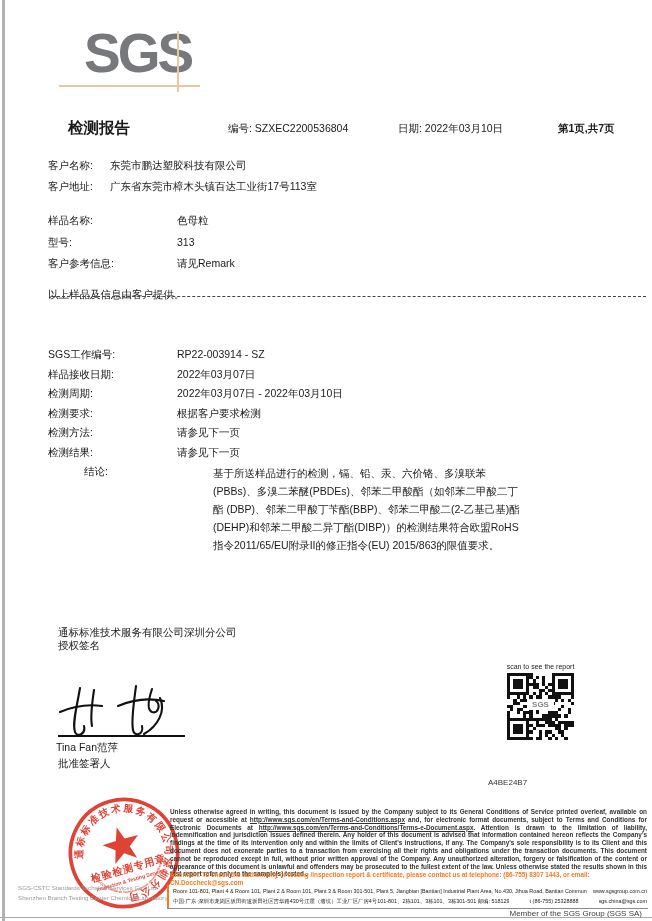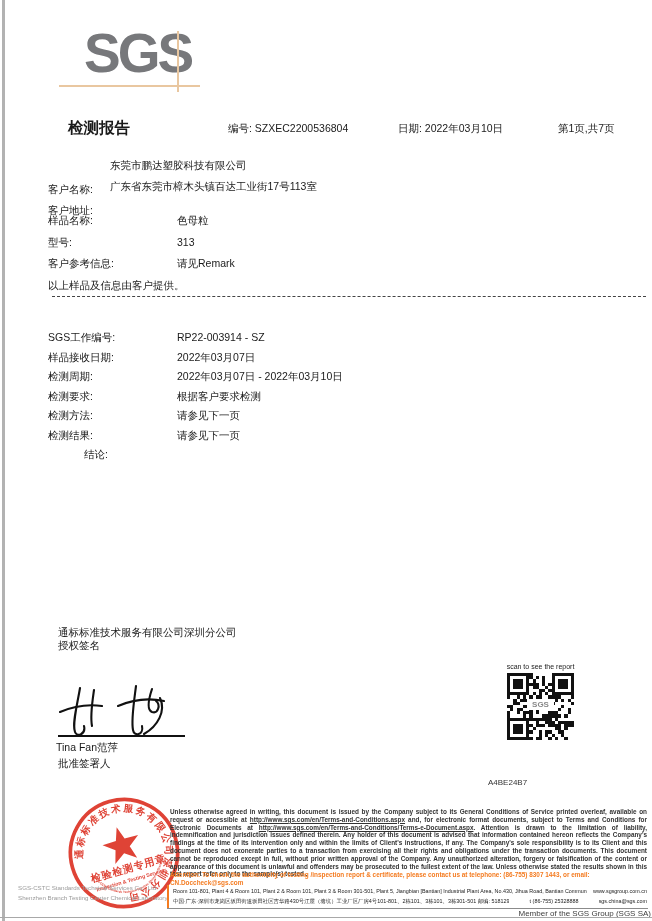--- a/index.html
+++ b/index.html
@@ -11,32 +11,32 @@
 
   
   .logo-text{position:absolute;left:84px;top:26px;font-size:55px;font-weight:bold;
              letter-spacing:-3px;color:#77787B;line-height:1;}
   .logo-hline{position:absolute;left:59px;top:85px;width:141px;height:2px;background:#e9c7a0;}
   .logo-vline{position:absolute;left:177px;top:31px;width:2px;height:61px;background:#e9c7a0;}
 
   
   .report-title{position:absolute;left:48px;top:118px;font-size:15.5px;font-weight:bold;margin-left:20px;}
   .hmeta{position:absolute;top:122px;font-size:10.5px;white-space:nowrap;}
-  .hm-no{left:228px;} .hm-date{left:398px;} .hm-page{left:558px;}
+  .hm-no{left:228px;} .hm-date{left:398px;} .hm-page{left:558px;font-weight:bold;}
 
   
   .block{position:absolute;left:48px;}
   .row{display:flex;align-items:flex-start;}
   .row .lab{flex:0 0 auto;white-space:nowrap;}
   .fs{font-size:10.5px;line-height:14px;}
-  .b-client{top:158px;width:560px;} .b-client .row{height:21px;} .b-client .lab{width:62px;margin-top:24px;}
+  .b-client{top:158px;width:560px;} .b-client .row{height:21px;} .b-client .lab{width:62px;}
   .b-sample{top:213px;width:560px;} .b-sample .row{height:21.5px;} .b-sample .lab{width:129px;}
-  .sample-note{margin-top:0;font-size:10.5px;}
+  .sample-note{margin-top:9px;font-size:10.5px;}
   .dash-sep{position:absolute;left:52px;top:296px;width:594px;border-top:1px dashed #444;}
-  .b-job{top:330px;width:596px;} .b-job .row{height:19.5px;} .b-job .lab{width:129px;}
+  .b-job{top:347px;width:596px;} .b-job .row{height:19.5px;} .b-job .lab{width:129px;}
   .b-job .row.tall{height:auto;margin-left:36px;}
   .concl{width:314px;line-height:18px;}
 
   
   .sig-company{position:absolute;left:58px;top:625px;font-size:10.5px;line-height:14px;}
   .sig-auth{position:absolute;left:58px;top:639px;font-size:10.5px;}
   .sig-draw{position:absolute;left:56px;top:680px;}
   .sig-line{position:absolute;left:58px;top:735px;width:127px;height:2px;background:#111;}
   .sig-name{position:absolute;left:56px;top:741px;font-size:10.5px;}
   .sig-role{position:absolute;left:58px;top:757px;font-size:10.5px;}
@@ -62,21 +62,21 @@
   .f-disc a{color:#333;text-decoration:underline;}
   .f-att{position:absolute;left:170px;top:871px;width:477px;font-size:6.4px;line-height:7.8px;
          color:#f47b20;font-weight:bold;}
   .f-att .em{color:#f47b20;text-decoration:none;}
   .f-company{position:absolute;left:18px;top:883px;font-size:6.2px;color:#9a9a9a;line-height:10px;}
   .f-orange-bar{position:absolute;left:167px;top:885px;width:2px;height:23px;background:#f47b20;}
   .f-addr{position:absolute;left:173px;top:886px;width:474px;font-size:5.4px;color:#222;line-height:10px;}
   .f-addr .l1,.f-addr .l2{display:flex;justify-content:space-between;white-space:nowrap;overflow:hidden;}
   .f-addr .grow{overflow:hidden;text-overflow:clip;margin-right:6px;}
   .f-rule{position:absolute;left:167px;top:908px;width:481px;height:1px;background:#8b8b8b;}
-  .f-member{position:absolute;right:1px;top:909px;font-size:8px;color:#3d3d3d;text-align:center;}
+  .f-member{position:absolute;right:10px;top:909px;font-size:8px;color:#3d3d3d;text-align:center;}
 </style>
 </head>
 <body>
 
 <div class="page">
   <div class="edge-bar"></div>
 
   <div class="logo-text">SGS</div>
   <div class="logo-hline"></div>
   <div class="logo-vline"></div>
@@ -141,20 +141,21 @@
     <div class="row">
       <span class="lab">检测方法:</span>
       <span>请参见下一页</span>
     </div>
     <div class="row">
       <span class="lab">检测结果:</span>
       <span>请参见下一页</span>
     </div>
     <div class="row tall">
       <span class="lab">结论:</span>
+      <span class="concl">基于所送样品进行的检测，镉、铅、汞、六价铬、多溴联苯(PBBs)、多溴二苯醚(PBDEs)、邻苯二甲酸酯（如邻苯二甲酸二丁酯 (DBP)、邻苯二甲酸丁苄酯(BBP)、邻苯二甲酸二(2-乙基己基)酯(DEHP)和邻苯二甲酸二异丁酯(DIBP)）的检测结果符合欧盟RoHS指令2011/65/EU附录II的修正指令(EU) 2015/863的限值要求。</span>
     </div>
   </div>
 
   <div class="sig-company">通标标准技术服务有限公司深圳分公司</div>
   <div class="sig-auth">授权签名</div>
   <div class="sig-draw">
     <svg width="135" height="56" viewBox="0 0 135 56" fill="none">
       <g stroke="#111" stroke-width="2.1" stroke-linecap="round" fill="none">
         <path d="M4 32 C18 26 32 24 46 26"></path>
         <path d="M24 8 C21 26 16 44 19 52 C21 58 30 54 28 46"></path>

